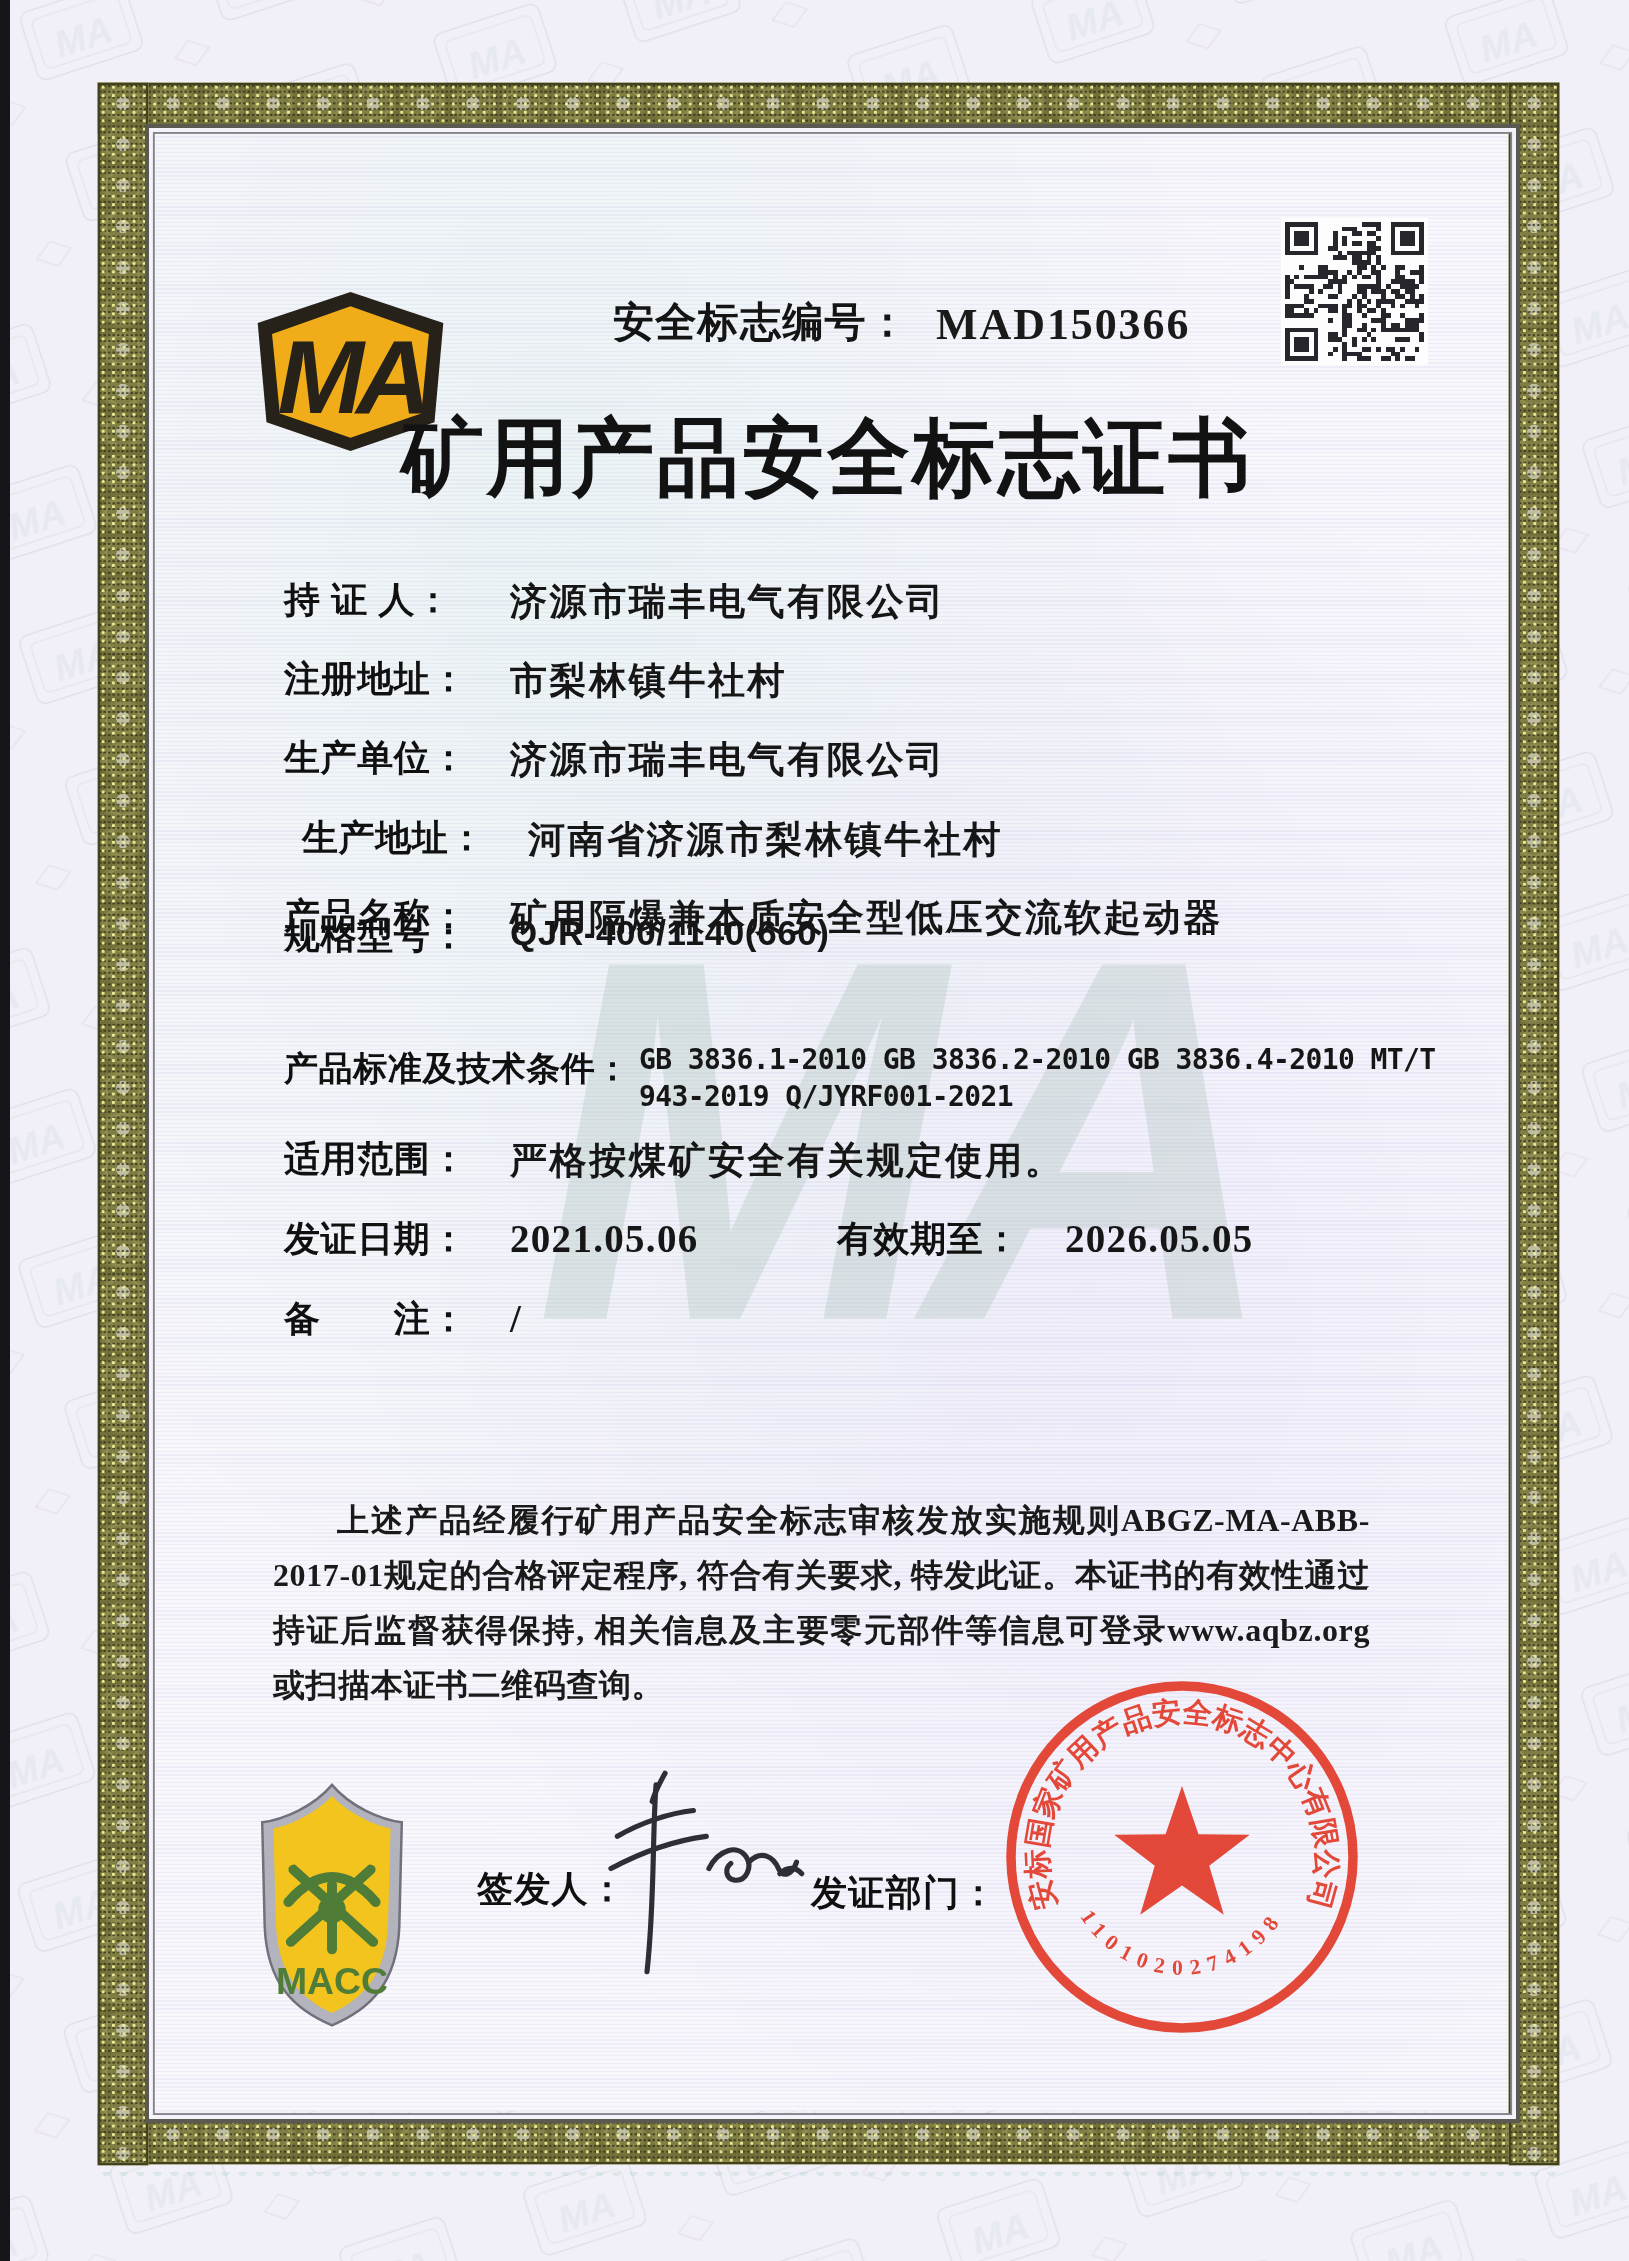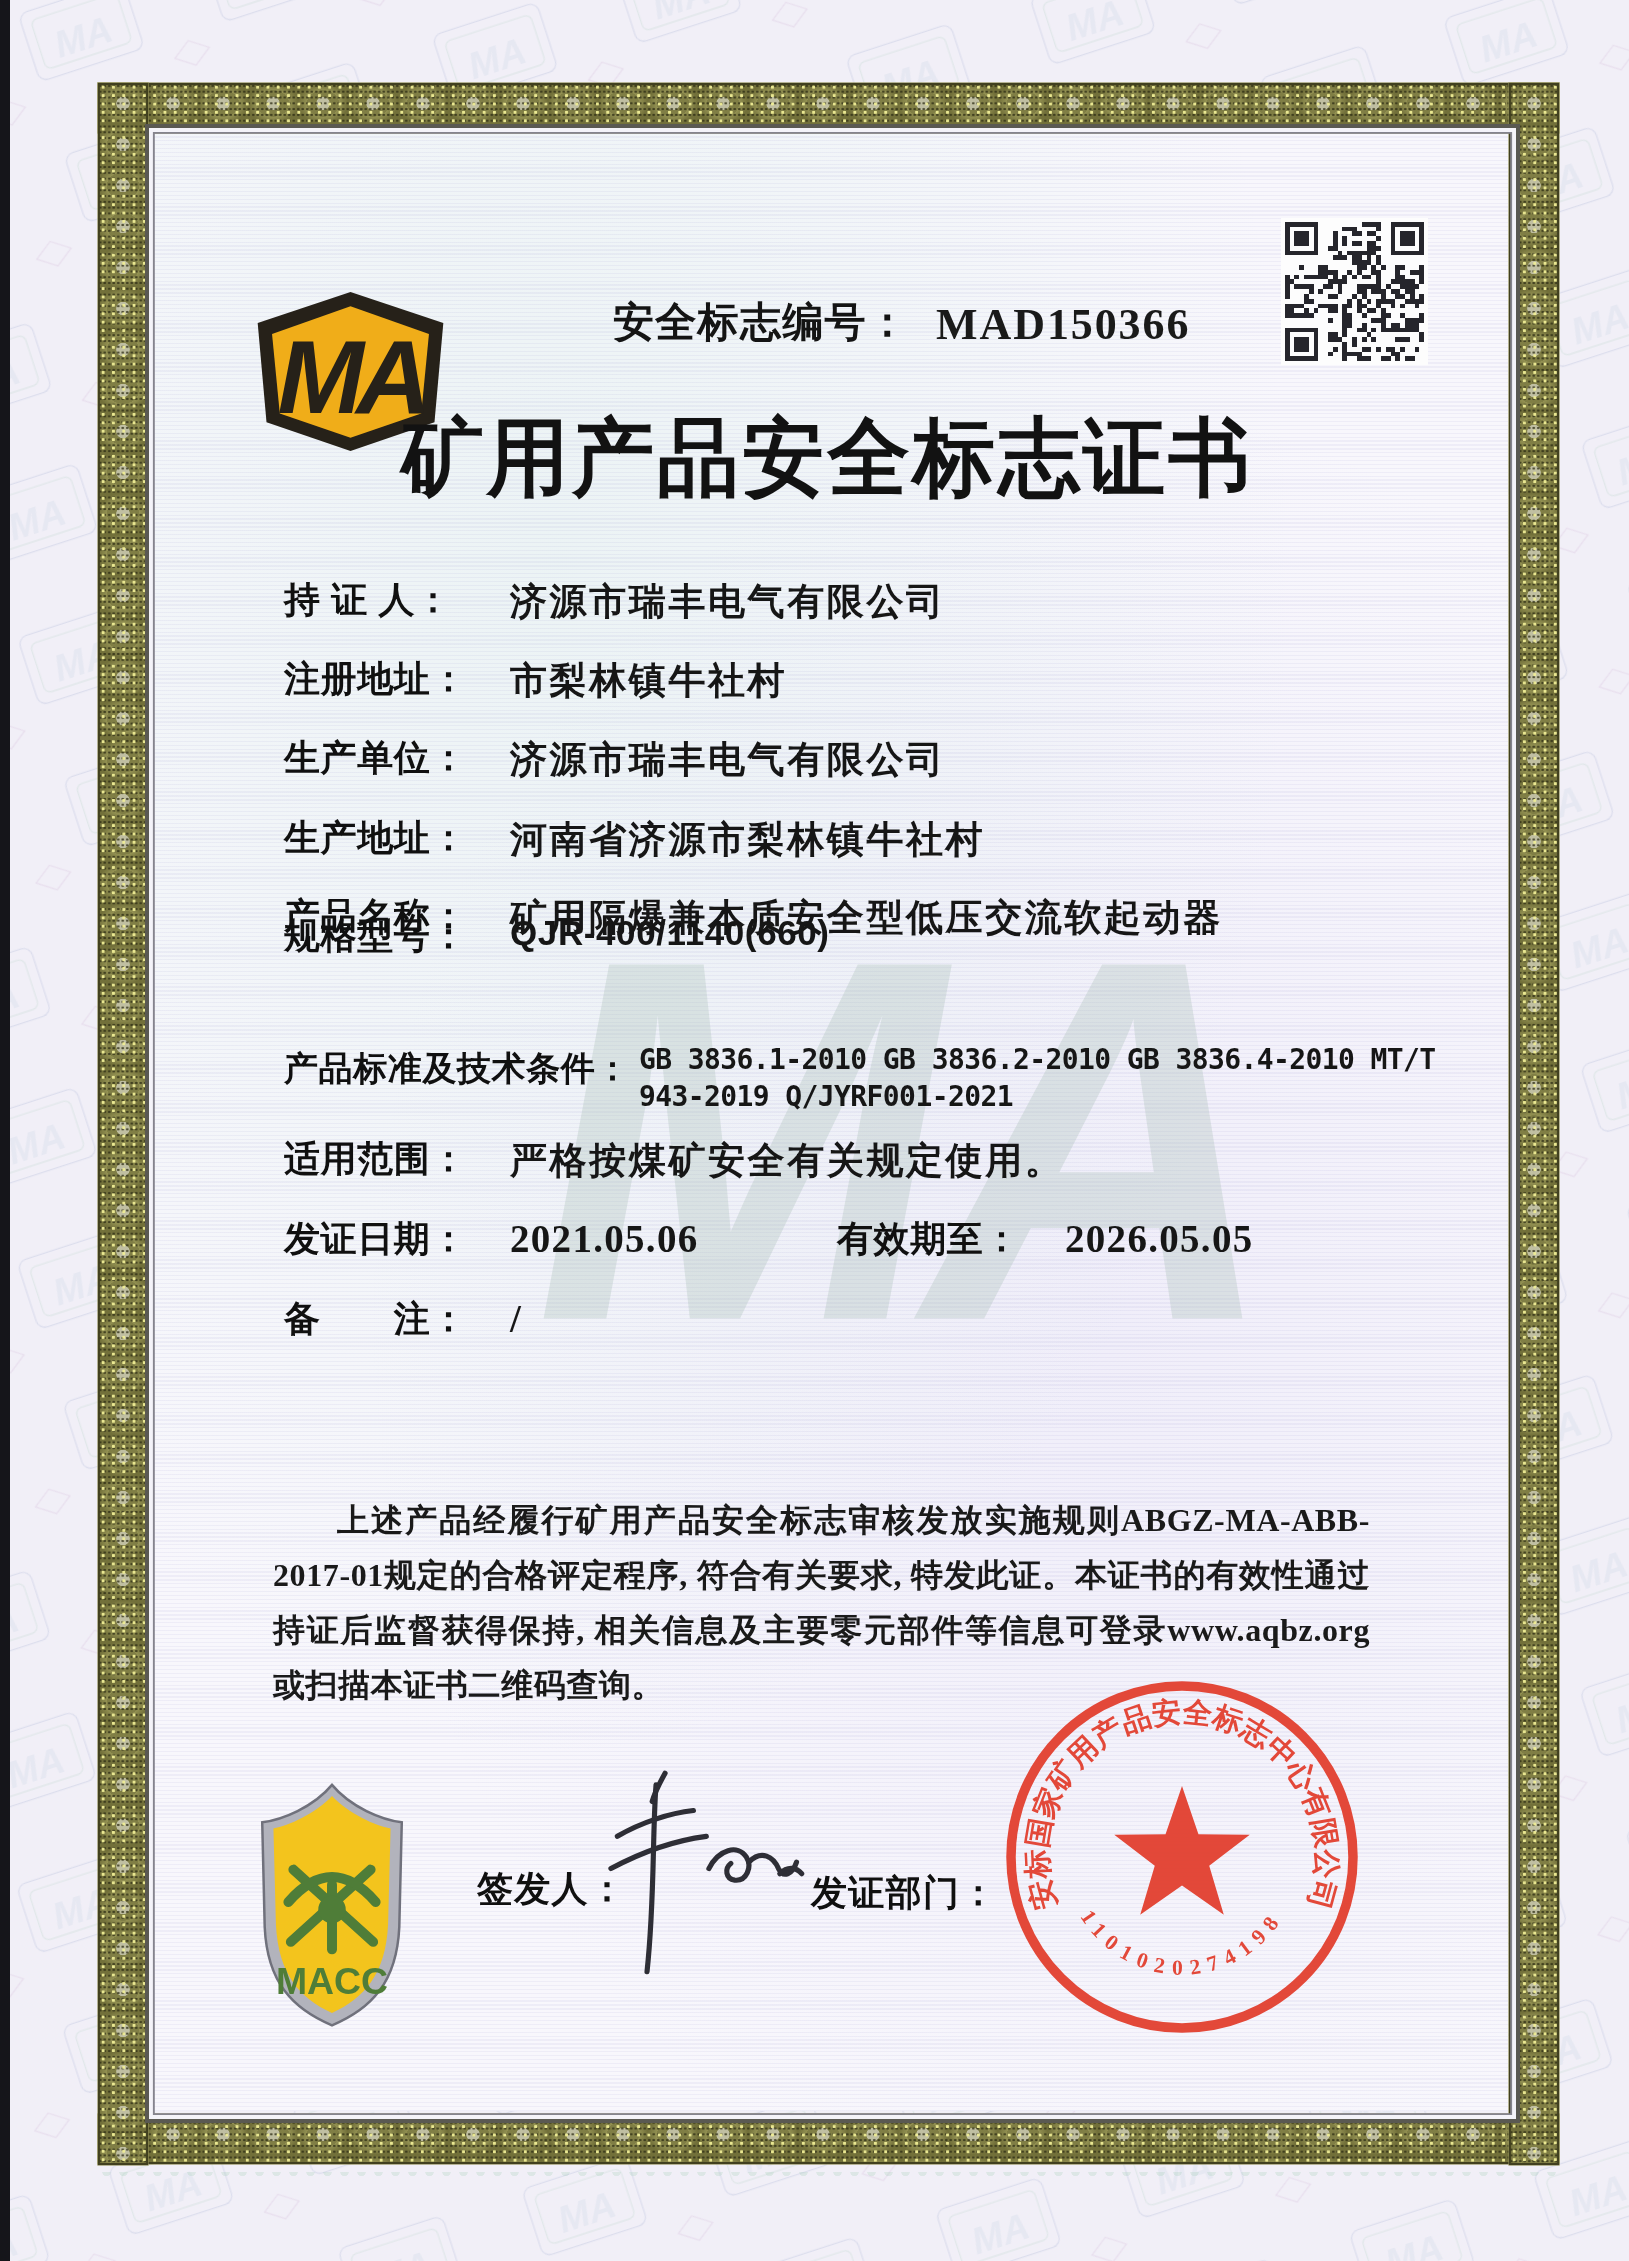--- a/index.html
+++ b/index.html
@@ -58,21 +58,21 @@
 
   .title{left:170px;top:404px;width:1315px;text-align:center;
     font-family:"Liberation Serif","DejaVu Serif",serif;font-size:82px;font-weight:900;
     color:#121212;letter-spacing:3.2px;transform:scaleY(1.04);}
 
   
   .row{left:284px;width:1232px;height:59px;white-space:nowrap;}
   .row .lab{position:absolute;left:0;top:0;font-size:36px;font-weight:800;color:#101010;letter-spacing:0.6px;}
   .row .val{position:absolute;left:226px;top:1.3px;font-family:"Liberation Serif","DejaVu Serif",serif;
     font-size:37px;font-weight:600;color:#161616;letter-spacing:2.6px;}
-  .r0{top:576px;text-decoration:underline;} .r1{top:655px;} .r2{top:734px;} .r3{top:814px;} .r4{top:892px;}
+  .r0{top:576px;text-decoration:underline;} .r1{top:655px;} .r2{top:734px;} .r3{top:814px;margin-left:18px;} .r4{top:892px;}
   .r5{top:912px;} .r6{top:1041px;height:103px;} .r7{top:1135px;} .r8{top:1215px;} .r9{top:1295px;}
   .r5 .val{font-family:"Liberation Sans","DejaVu Sans",sans-serif;font-size:35px;font-weight:800;letter-spacing:0.6px;}
   .r6 .lab{font-size:34px;top:5.2px;}
   .r6 .val{left:355px;top:0;width:845px;white-space:normal;
     font-family:"DejaVu Sans Mono","Liberation Mono",monospace;font-size:28px;font-weight:700;
     line-height:37px;letter-spacing:-0.6px;}
   .r8 .val,.r8 .val2{font-size:39px;letter-spacing:1.3px;}
   .r8 .lab2{position:absolute;left:553px;top:0;font-size:36px;font-weight:800;color:#101010;letter-spacing:0.6px;}
   .r8 .val2{position:absolute;left:781px;top:1.3px;font-family:"Liberation Serif","DejaVu Serif",serif;font-weight:600;color:#161616;}
   .r9 .val{font-size:39px;}

